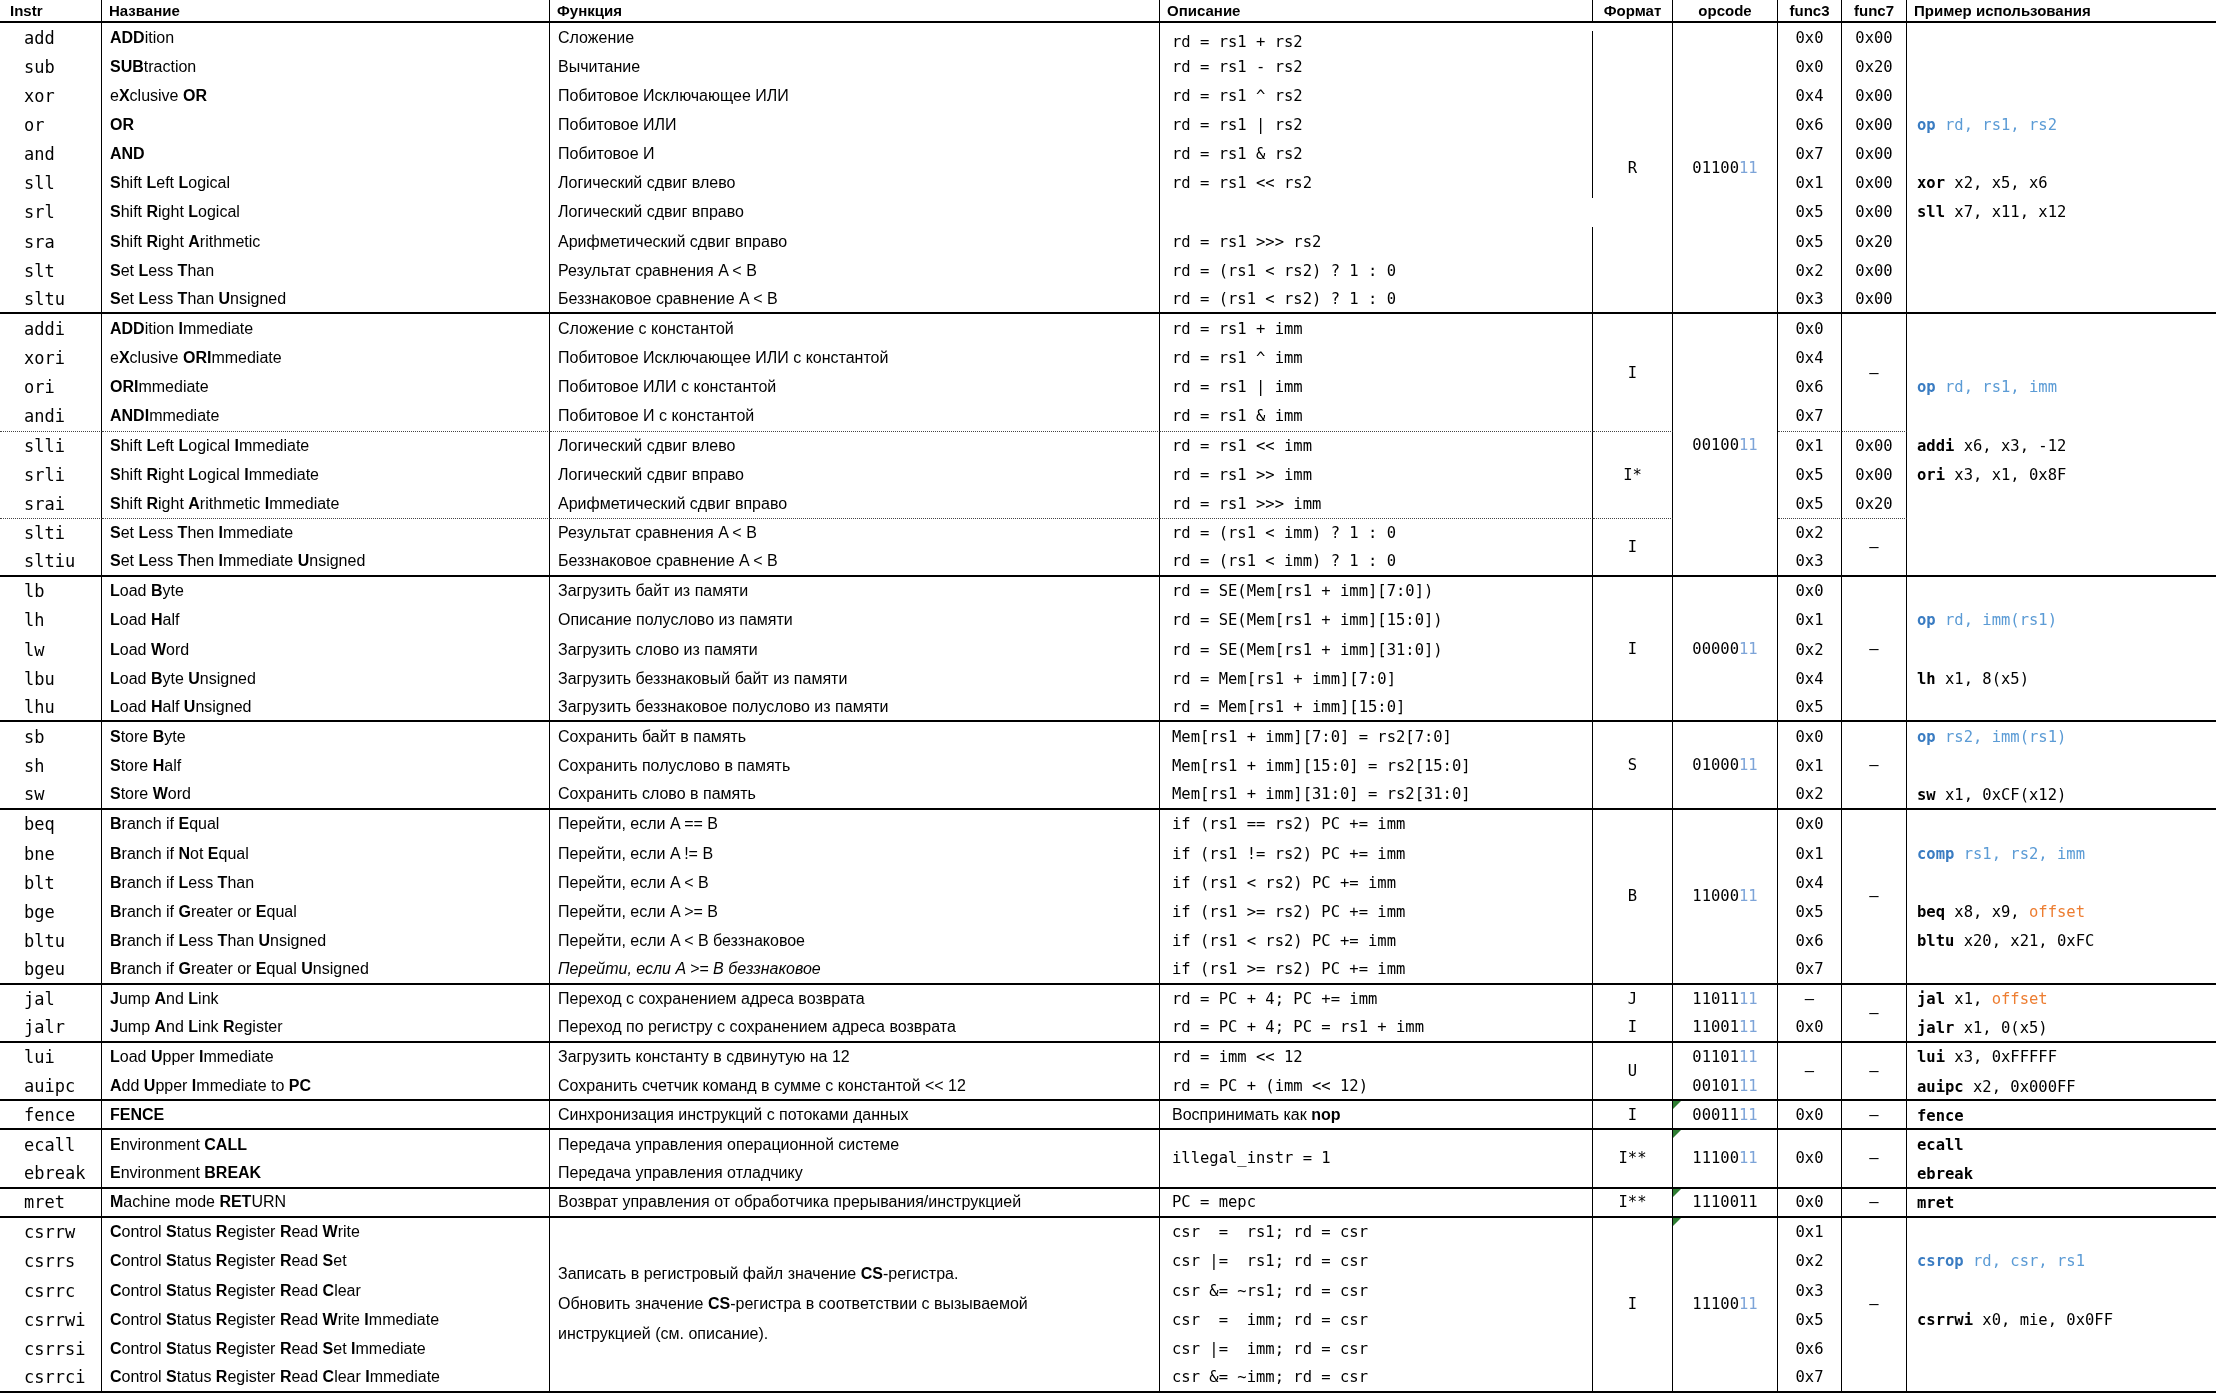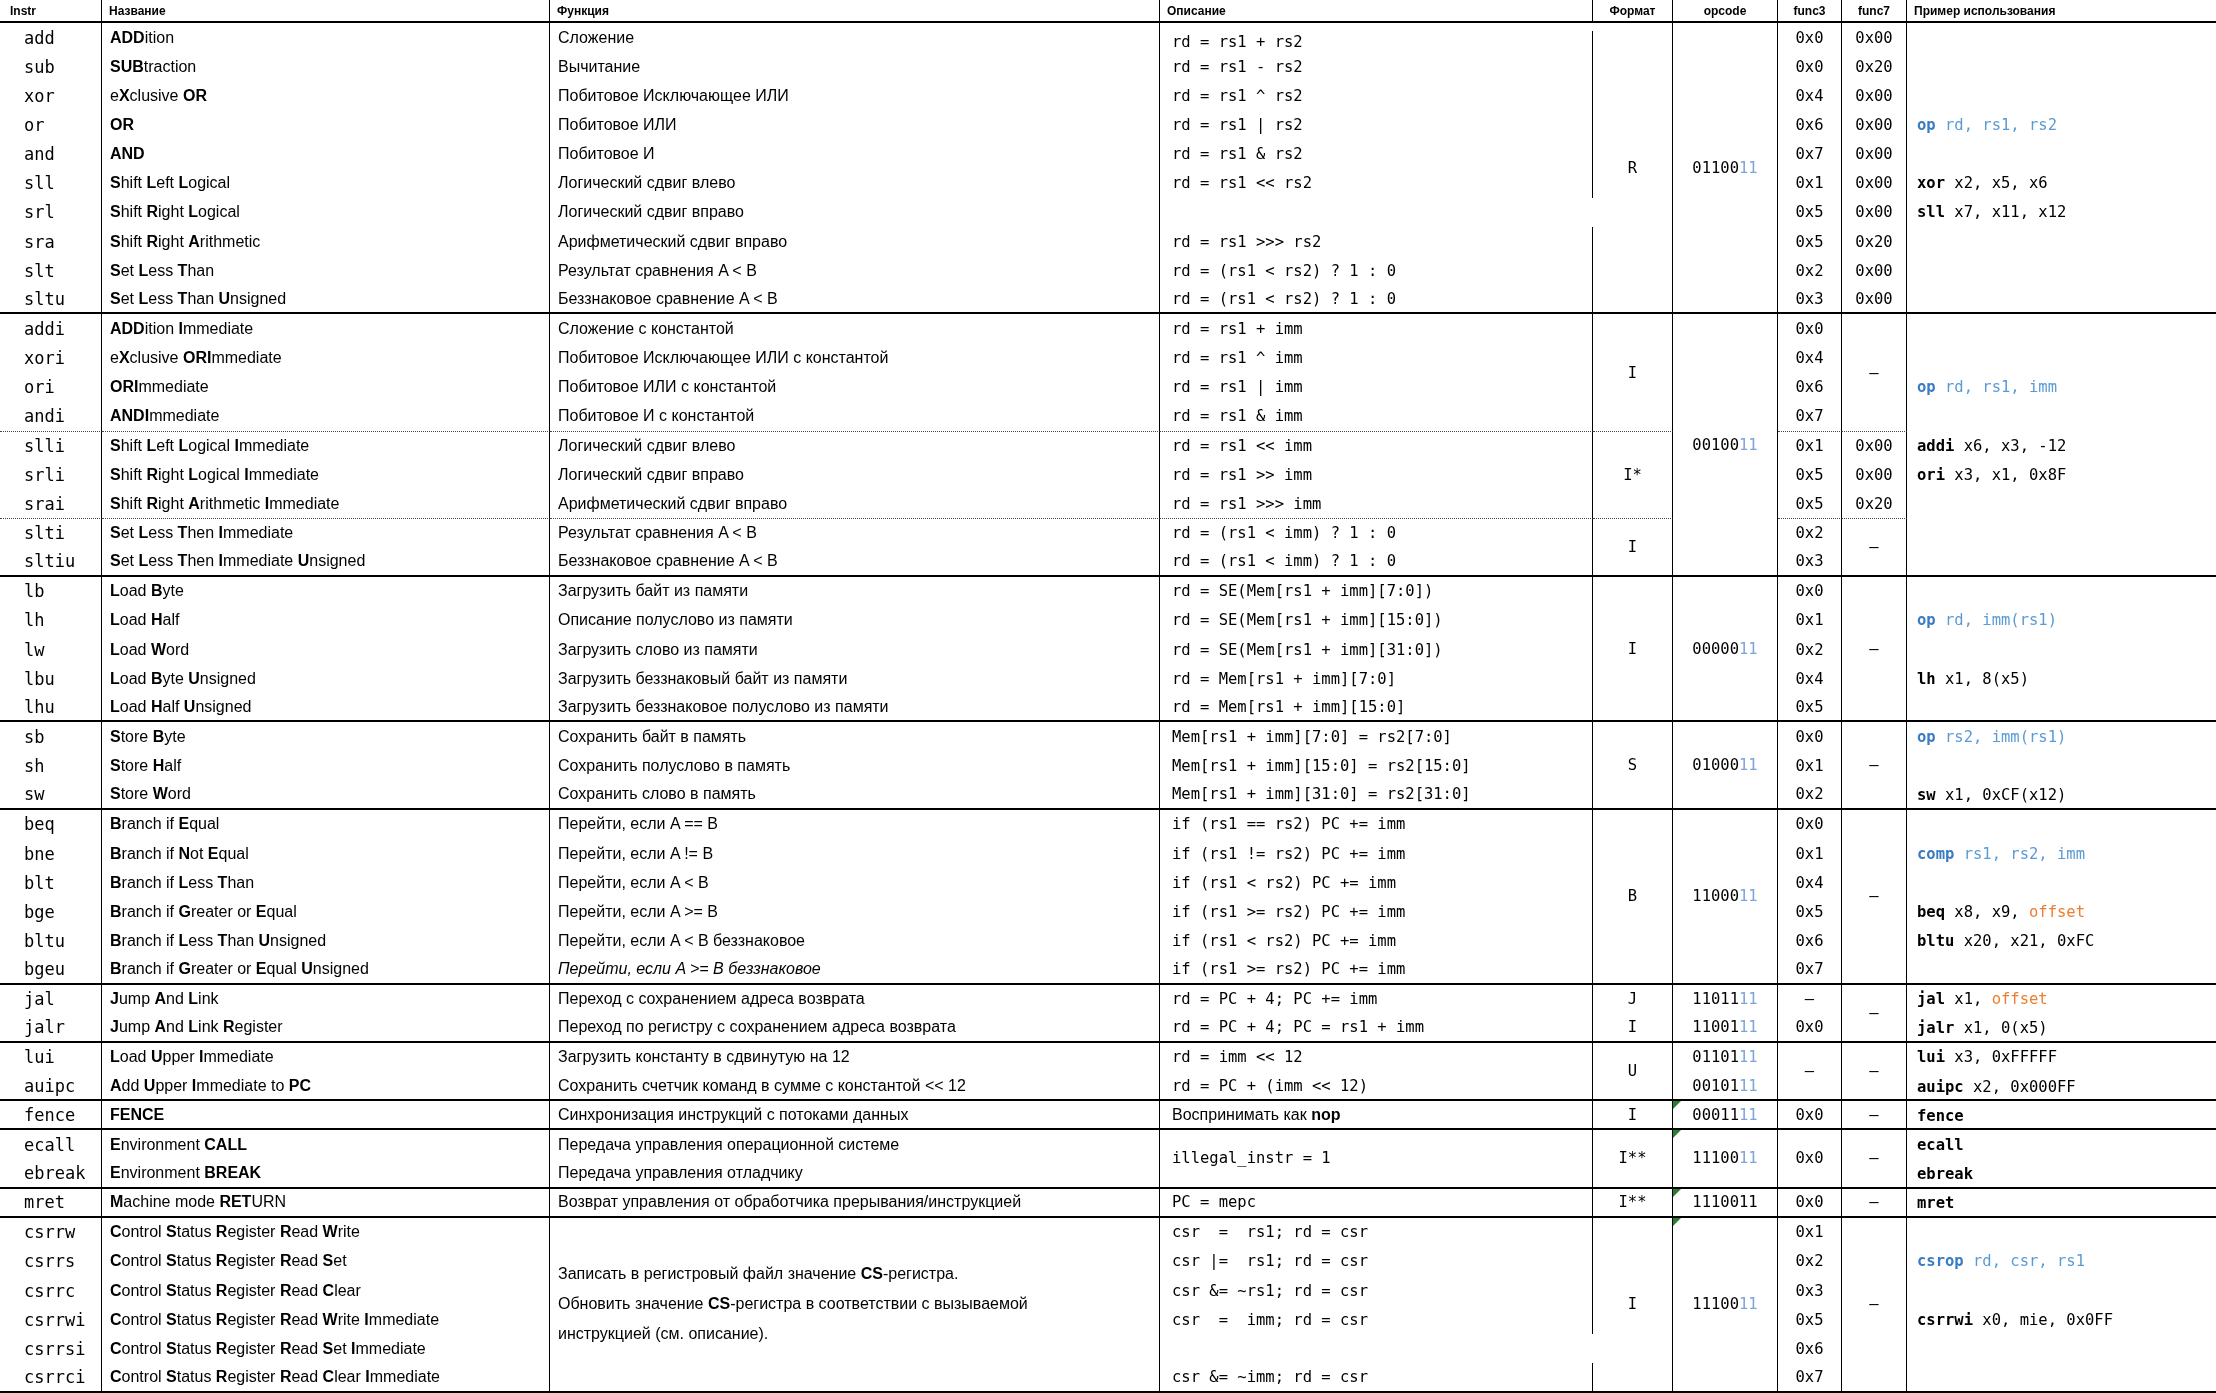--- a/index.html
+++ b/index.html
@@ -7,21 +7,21 @@
     --suf:#7da4d8; --kw:#3a7cc2; --arg:#5b9bd5; --org:#ED7D31; --grn:#2e7d32;
   }
   .grid{
     position:relative;width:2216px;height:1393px;background:#fff;display:grid;
     grid-template-columns:102px 448px 610px 433px 80px 105px 64px 65px 309px;
     grid-template-rows:23px repeat(47, 29.149px);
     color:#000;
   }
   .cell{box-sizing:border-box;display:flex;align-items:center;overflow:hidden;border-right:1px solid #000;}
   .last{border-right:none;}
-  .head{font-family:"Liberation Sans",sans-serif;font-weight:bold;font-size:12px;border-bottom:2px solid #000;padding-left:7px;}
+  .head{font-family:"Liberation Sans",sans-serif;font-weight:bold;font-size:15px;border-bottom:2px solid #000;padding-left:7px;}
   .head.ctr{padding-left:0;}
   .hpad{padding-left:10px;}
   .mono{font-family:"DejaVu Sans Mono",monospace;font-size:15.5px;}
   .sans{font-family:"Liberation Sans",sans-serif;font-size:16px;}
   .c-instr{font-family:"DejaVu Sans Mono",monospace;font-size:17px;padding-left:24px;}
   .c-name{padding-left:8px;white-space:pre-wrap;}
   .c-func{padding-left:8px;}
   .c-desc{padding-left:12px;white-space:pre;}
   .sans-desc{font-family:"Liberation Sans",sans-serif;font-size:16px;}
   .ctr{justify-content:center;padding-left:0;}
@@ -353,20 +353,21 @@
     <div class="cell c-instr" style="grid-area: 45 / 1 / span 1;">csrrc</div>
     <div class="cell sans c-name" style="grid-area: 45 / 2 / span 1;"><b>C</b>ontrol <b>S</b>tatus <b>R</b>egister <b>R</b>ead <b>C</b>lear</div>
     <div class="cell mono c-desc" style="grid-area: 45 / 4 / span 1;">csr &amp;= ~rs1; rd = csr</div>
     <div class="cell mono ctr" style="grid-area: 45 / 7 / span 1;">0x3</div>
     <div class="cell c-instr" style="grid-area: 46 / 1 / span 1;">csrrwi</div>
     <div class="cell sans c-name" style="grid-area: 46 / 2 / span 1;"><b>C</b>ontrol <b>S</b>tatus <b>R</b>egister <b>R</b>ead <b>W</b>rite <b>I</b>mmediate</div>
     <div class="cell mono c-desc" style="grid-area: 46 / 4 / span 1;">csr  =  imm; rd = csr</div>
     <div class="cell mono ctr" style="grid-area: 46 / 7 / span 1;">0x5</div>
     <div class="cell c-instr" style="grid-area: 47 / 1 / span 1;">csrrsi</div>
     <div class="cell sans c-name" style="grid-area: 47 / 2 / span 1;"><b>C</b>ontrol <b>S</b>tatus <b>R</b>egister <b>R</b>ead <b>S</b>et <b>I</b>mmediate</div>
+    <div class="cell mono c-desc" style="grid-area: 47 / 4 / span 1;">csr |=  imm; rd = csr</div>
     <div class="cell mono ctr" style="grid-area: 47 / 7 / span 1;">0x6</div>
     <div class="cell c-instr bb" style="grid-area: 48 / 1 / span 1;">csrrci</div>
     <div class="cell sans c-name bb" style="grid-area: 48 / 2 / span 1;"><b>C</b>ontrol <b>S</b>tatus <b>R</b>egister <b>R</b>ead <b>C</b>lear <b>I</b>mmediate</div>
     <div class="cell mono c-desc bb" style="grid-area: 48 / 4 / span 1;">csr &amp;= ~imm; rd = csr</div>
     <div class="cell mono ctr bb" style="grid-area: 48 / 7 / span 1;">0x7</div>
     <div class="cell mono ctr bb" style="grid-area: 43 / 5 / span 6;">I</div>
     <div class="cell mono ctr bb" style="grid-area: 43 / 8 / span 6;">–</div>
     <div class="cell sans c-funcm bb" style="grid-area: 43 / 3 / span 6;">
       <div>Записать в регистровый файл значение <b>CS</b>-регистра.</div>
       <div>Обновить значение <b>CS</b>-регистра в соответствии с вызываемой</div>

